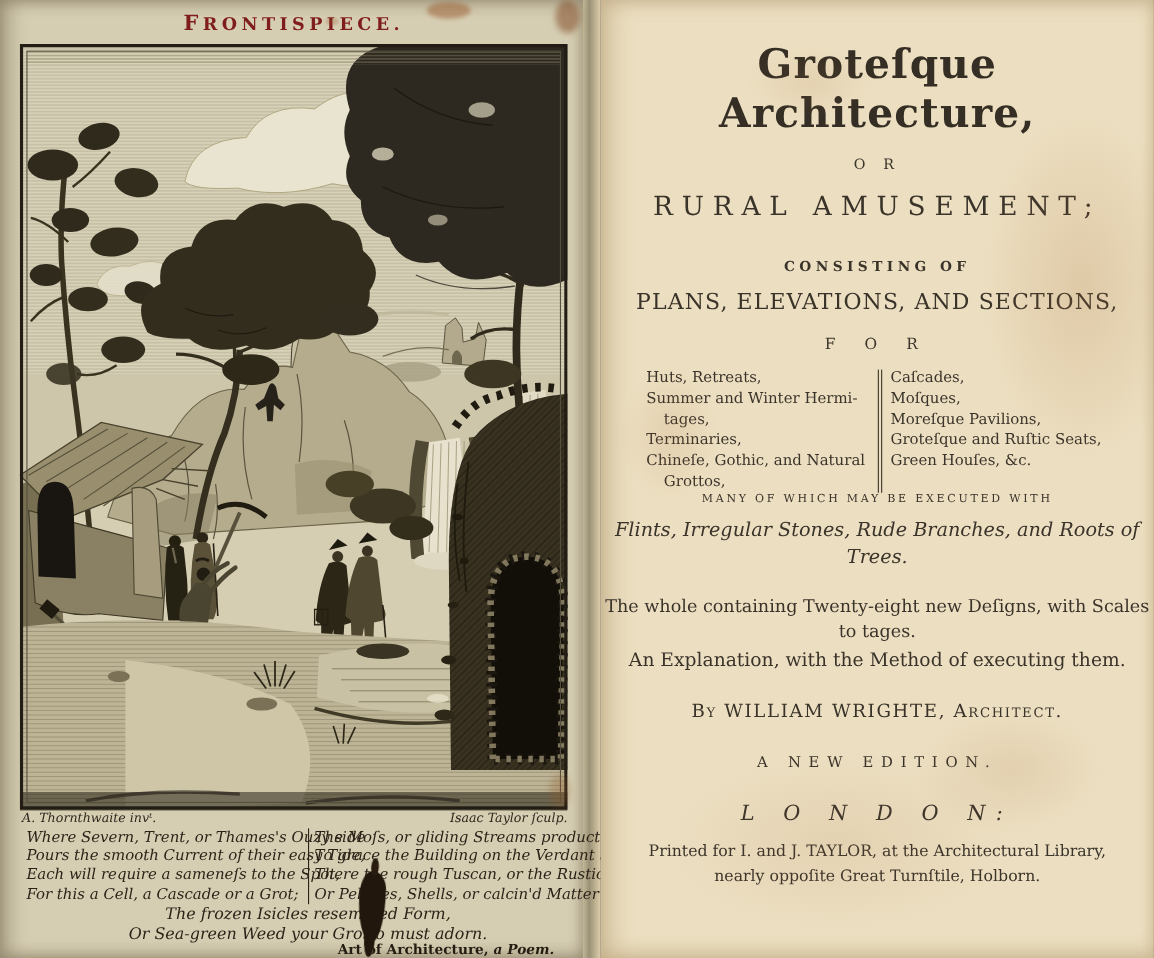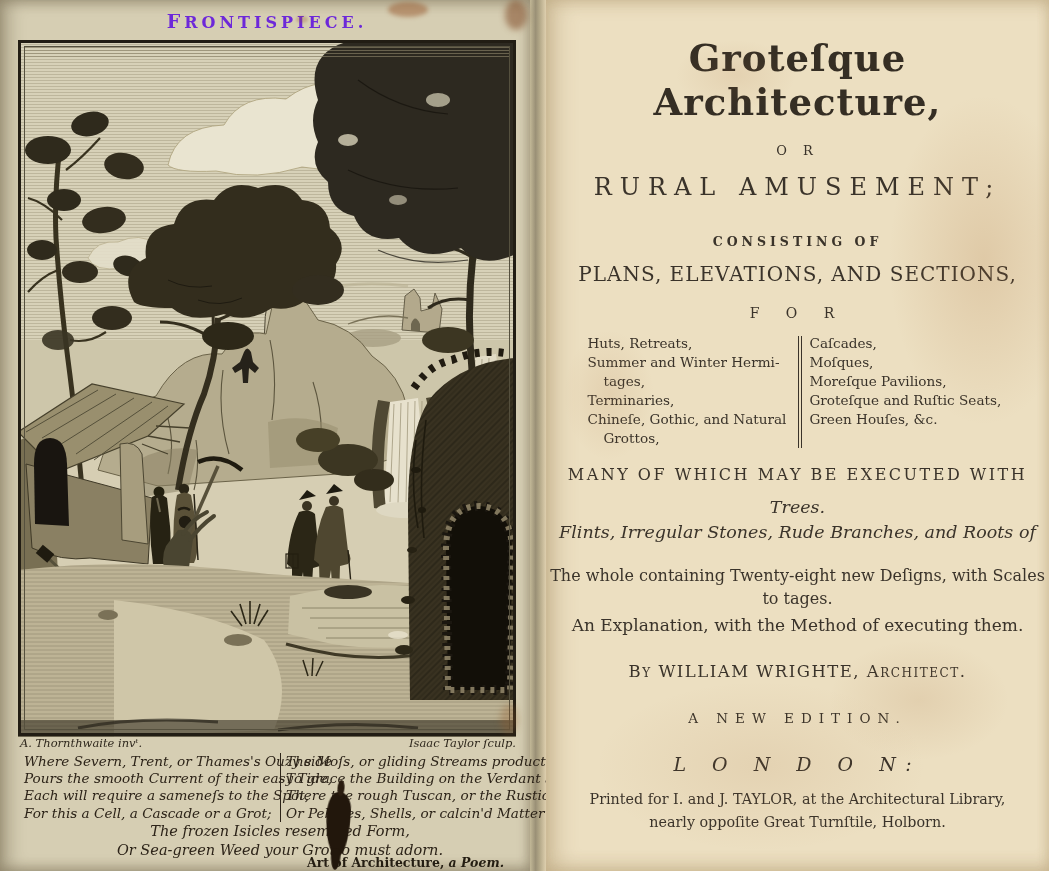--- a/index.html
+++ b/index.html
@@ -5,21 +5,21 @@
   * { margin:0; padding:0; box-sizing:border-box; }
   body { width:1049px; height:871px; overflow:hidden; background:#1a1712;
          font-family:"DejaVu Serif","Liberation Serif",serif; }
   .spread { position:relative; width:1049px; height:871px; display:flex; }
 
   
   .page-left { position:relative; width:530px; height:871px; background:#d6ceb3;
     box-shadow: inset 10px 0 16px rgba(70,58,34,.28), inset -5px 0 10px rgba(70,58,34,.14),
                 inset 0 6px 10px rgba(70,58,34,.12), inset 0 -6px 10px rgba(70,58,34,.12); }
   .fp-header { position:absolute; top:10px; left:18px; width:498px; text-align:center;
-    font-size:16px; letter-spacing:4px; color:#6d28d9; font-weight:600; }
+    font-size:16px; letter-spacing:4px; color:#7f1d1d; font-weight:600; }
   .fp-header::first-letter { font-size:19px; }
   .engraving { position:absolute; top:40px; left:18px; width:498px; height:697px; }
   .engraving svg { display:block; width:100%; height:100%; }
   .credits { position:absolute; top:736px; left:20px; right:14px; display:flex;
     justify-content:space-between; font-style:italic; font-size:11.5px; color:#2f281d; }
   .verse { position:absolute; top:753px; left:14px; right:2px; display:flex; color:#2c2318; }
   .verse-col { font-style:italic; font-size:13.6px; line-height:17.2px; white-space:nowrap; }
   .v-left { width:266px; padding-left:10px; }
   .v-right { border-left:1.3px solid #2c2318; padding-left:5px; flex:1; }
   .verse-center { position:absolute; top:822px; left:80px; width:400px; text-align:center;
@@ -67,21 +67,21 @@
   .tp-consisting { margin-top:33px; font-size:12.5px; letter-spacing:4px;font-weight:bold; }
   .tp-contents { margin-top:13px; font-size:20px; letter-spacing:1px; }
   .tp-for { margin-top:19px; font-size:14px; letter-spacing:11px; }
   .tp-columns { margin-top:13px; display:flex; justify-content:center; text-align:left;
     font-size:13.6px; line-height:19px; }
   .col-l { width:208px; }
   .col-r { width:198px; }
   .col-rule { width:4px; border-left:1.3px solid #3a332a; border-right:1.3px solid #3a332a;
     margin:2px 8px 0 2px; height:112px; }
   .li-indent { padding-left:16px; }
-  .tp-executed { margin-top:17px; font-size:16px; letter-spacing:2.5px; }
+  .tp-executed { font-size:10px; letter-spacing:2.5px; }
   .tp-materials { margin-top:11px; font-style:italic; font-size:17.5px; line-height:25px; }
   .tp-designs { margin-top:19px; font-size:16px; line-height:23px; }
   .tp-added { margin-top:21px; font-size:11px; letter-spacing:2.5px; }
   .tp-explan { margin-top:5px; font-size:17px; }
   .tp-author { margin-top:27px; font-size:16.5px; font-variant:small-caps; letter-spacing:1.5px; }
   .tp-edition { margin-top:29px; font-size:13.5px; letter-spacing:7px; }
   .tp-city { margin-top:27px; font-size:19px; font-style:italic; letter-spacing:10px; }
   .tp-imprint { margin-top:13px; font-size:14.3px; line-height:23px; }
 </style>
 </head>
@@ -366,22 +366,22 @@
         <div>Caſcades,</div>
         <div>Moſques,</div>
         <div>Moreſque Pavilions,</div>
         <div>Groteſque and Ruſtic Seats,</div>
         <div>Green Houſes, &amp;c.</div>
       </div>
     </div>
 
     <div class="tp-executed">MANY OF WHICH MAY BE EXECUTED WITH</div>
     <div class="tp-materials">
+      <div>Flints, Irregular Stones, Rude Branches, and Roots of</div>
       <div>Trees.</div>
-      <div>Flints, Irregular Stones, Rude Branches, and Roots of</div>
     </div>
     <div class="tp-designs">
       <div>The whole containing Twenty-eight new Deſigns, with Scales</div>
       <div>to tages.</div>
     </div>
     <div class="tp-explan">An Explanation, with the Method of executing them.</div>
     <div class="tp-author">By WILLIAM WRIGHTE, Architect.</div>
     <div class="tp-edition">A NEW EDITION.</div>
     <div class="tp-city">L O N D O N:</div>
     <div class="tp-imprint">

